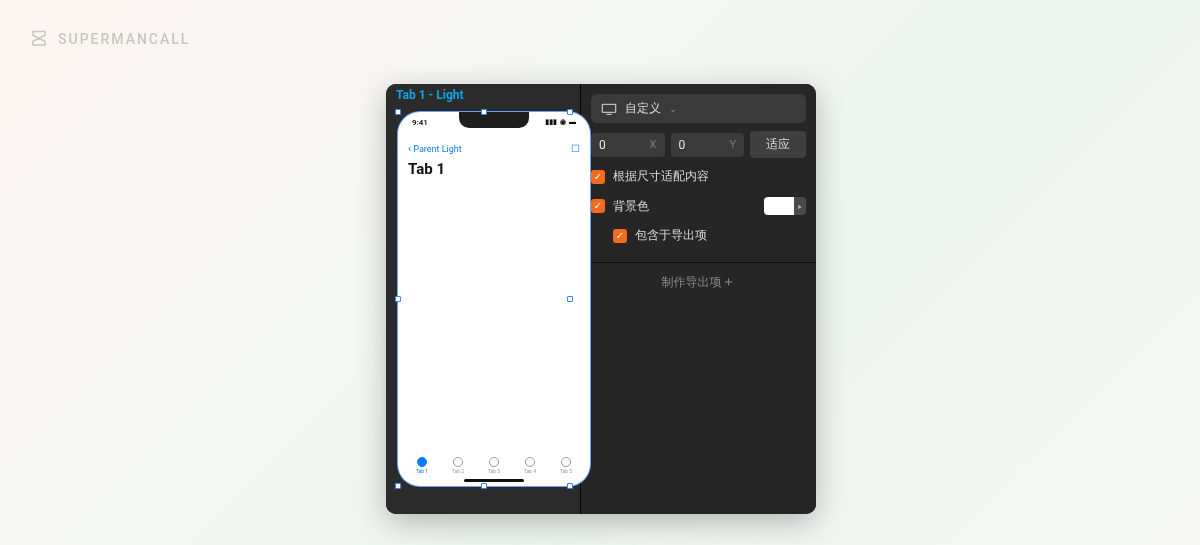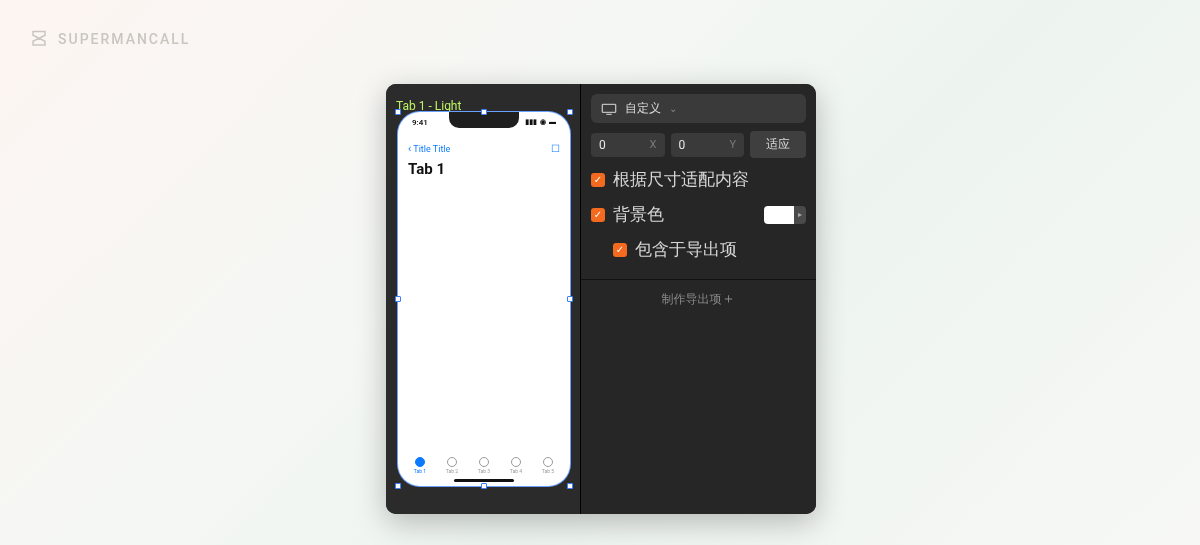--- a/index.html
+++ b/index.html
@@ -41,30 +41,31 @@
   
   .canvas-pane {
     width: 195px;
     height: 100%;
     background: #2b2b2b;
     position: relative;
     border-right: 1px solid #000;
   }
   .canvas-title {
     position: absolute;
-    top: 15px;
+    top: 4px;
     left: 10px;
-    color: #bef264;
-    font-size: 12px;
+    color: #0ea5e9;
+    font-size: 12px;
+    font-weight: bold;
   }
   .artboard {
     position: absolute;
     left: 12px;
     top: 28px;
-    width: 172px;
+    width: 192px;
     height: 374px;
     background: #fff;
     border-radius: 22px;
     box-shadow: 0 0 0 1px #6aa0ff;
   }
   
   .handle {
     position: absolute;
     width: 6px; height: 6px;
     background: #fff;
@@ -218,21 +219,21 @@
   .check-row.indent { padding-left: 22px; }
   .cbox {
     width: 14px; height: 14px;
     background: #f46a1f;
     border-radius: 3px;
     display: flex; align-items: center; justify-content: center;
     color: #fff;
     font-size: 10px;
     line-height: 1;
   }
-  .check-row .txt { color: #d8d8d8; font-size: 17px; }
+  .check-row .txt { color: #d8d8d8; font-size: 12px; }
   .swatch-group { margin-left: auto; display: flex; align-items: center; border-radius: 4px; overflow: hidden; }
   .swatch { width: 30px; height: 18px; background: #fff; }
   .swatch-edge { width: 12px; height: 18px; background: #4a4a4a; display:flex; align-items:center; justify-content:center; color:#aaa; font-size:8px; }
 
   .divider { height: 1px; background: #111; margin-top: 6px; }
   .export-row {
     display: flex; justify-content: center; align-items: center;
     padding: 10px 12px;
     color: #8a8a8a;
     font-size: 12px;
@@ -263,21 +264,21 @@
           <span>▮▮▮</span>
           <span>◉</span>
           <span>▬</span>
         </span>
       </div>
       <div class="notch"></div>
 
       <div class="nav-row">
         <span class="nav-back">
           <span class="chev">‹</span>
-          <span>Title Title</span>
+          <span>Parent Light</span>
         </span>
         <span class="nav-action">☐</span>
       </div>
 
       <div class="page-heading">Tab 1</div>
 
       <div class="tabbar">
         <div class="tab-item active">
           <span class="tab-dot"></span>
           <span>Tab 1</span>

